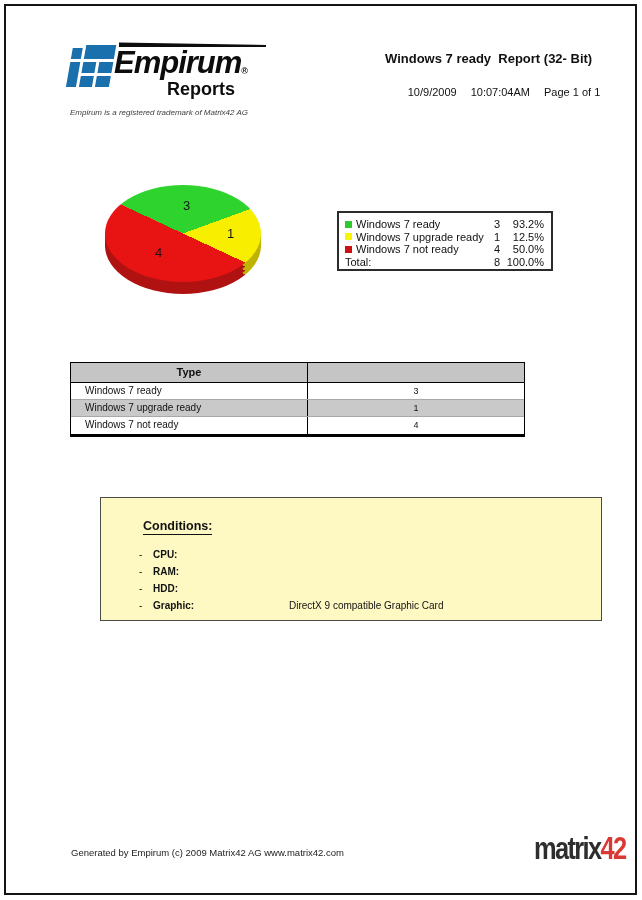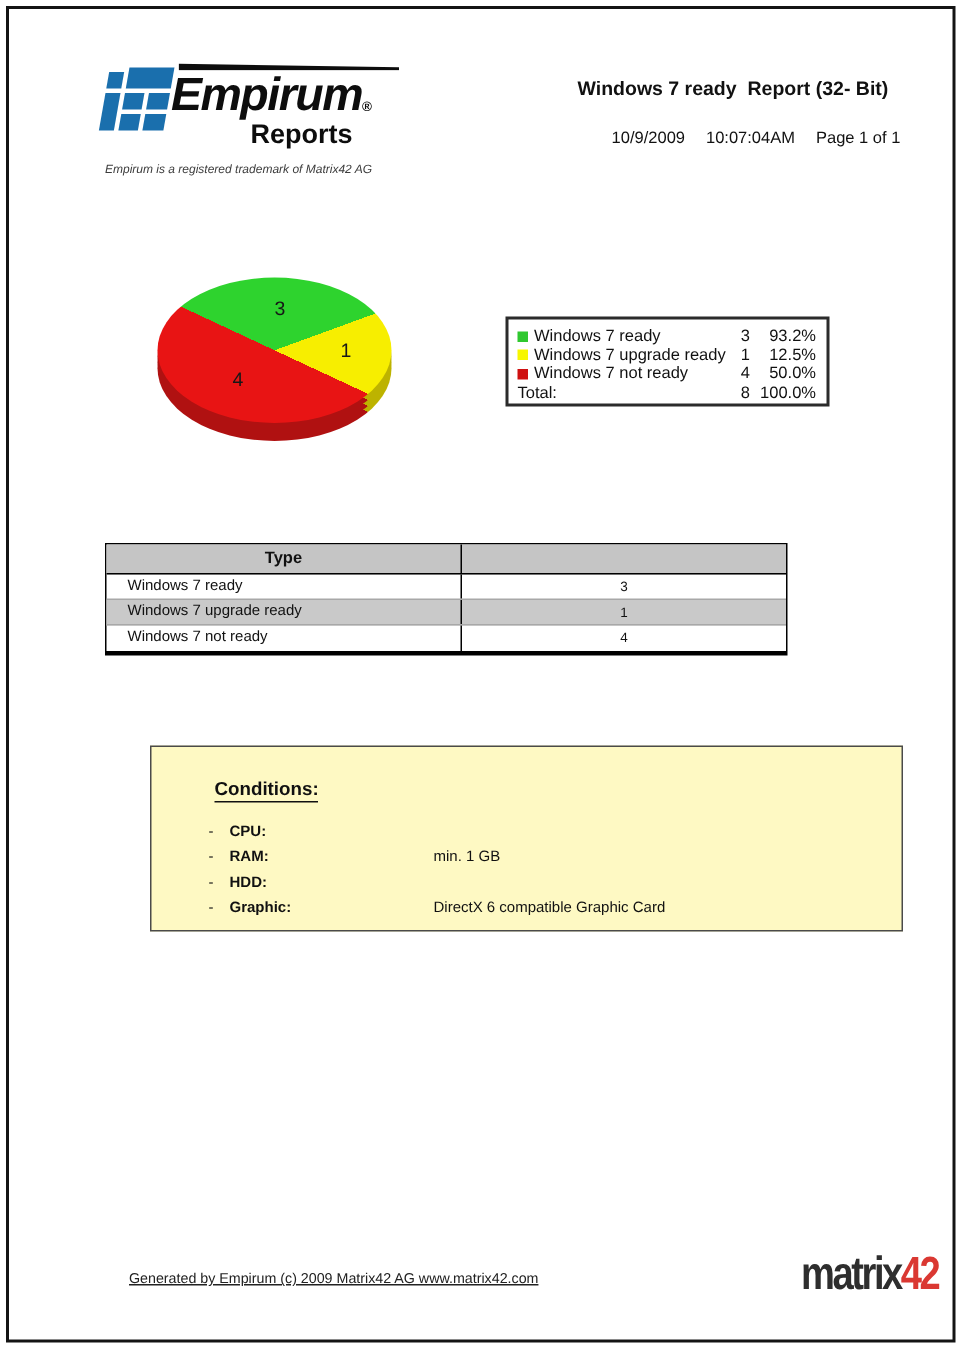--- a/index.html
+++ b/index.html
@@ -67,21 +67,21 @@
   .conditions { position:absolute; left:70px; top:497px; width:502px; height:124px; border:1.5px solid #4a4a4a; background:#fef9c3;margin-left:30px; }
   .cond-title { position:absolute; left:42px; top:21px; font-size:12.5px; font-weight:bold;
     border-bottom:1.5px solid #111; padding-bottom:1px; }
   .cond-list { position:absolute; left:0; top:48px; width:100%; }
   .cond-item { display:flex; height:17px; font-size:10px; padding-left:38px; align-items:center; }
   .cond-item .dash { width:14px; }
   .cond-item .clab { width:136px; font-weight:bold; }
   .cond-item .cval { flex:1; }
 
   
-  .footer-note { position:absolute; left:86px; top:847px; font-size:9.5px; color:#222;text-decoration:underline; }
+  .footer-note { position:absolute; left:71px; top:847px; font-size:9.5px; color:#222; }
   .m42 { position:absolute; right:16px; top:831px; font-size:31px; font-weight:bold; letter-spacing:-2px;
     transform:scaleX(0.82); transform-origin:right center; white-space:nowrap; }
   .m42 .blk { color:#2e2e2e; }
   .m42 .red { color:#da3832; }
 </style>
 </head>
 <body>
 
 <div class="page-border"></div>
 
@@ -163,28 +163,27 @@
 <div class="conditions">
   <div class="cond-title">Conditions:</div>
   <div class="cond-list">
     <div class="cond-item">
       <span class="dash">-</span>
       <span class="clab">CPU:</span>
     </div>
     <div class="cond-item">
       <span class="dash">-</span>
       <span class="clab">RAM:</span>
-      <span class="cval">min. 1 GB</span>
     </div>
     <div class="cond-item">
       <span class="dash">-</span>
       <span class="clab">HDD:</span>
     </div>
     <div class="cond-item">
       <span class="dash">-</span>
       <span class="clab">Graphic:</span>
-      <span class="cval">DirectX 6 compatible Graphic Card</span>
+      <span class="cval">DirectX 9 compatible Graphic Card</span>
     </div>
   </div>
 </div>
 
 <div class="footer-note">Generated by Empirum (c) 2009 Matrix42 AG www.matrix42.com</div>
 <div class="m42"><span class="blk">matrix</span><span class="red">42</span></div>
 
 </body></html>

